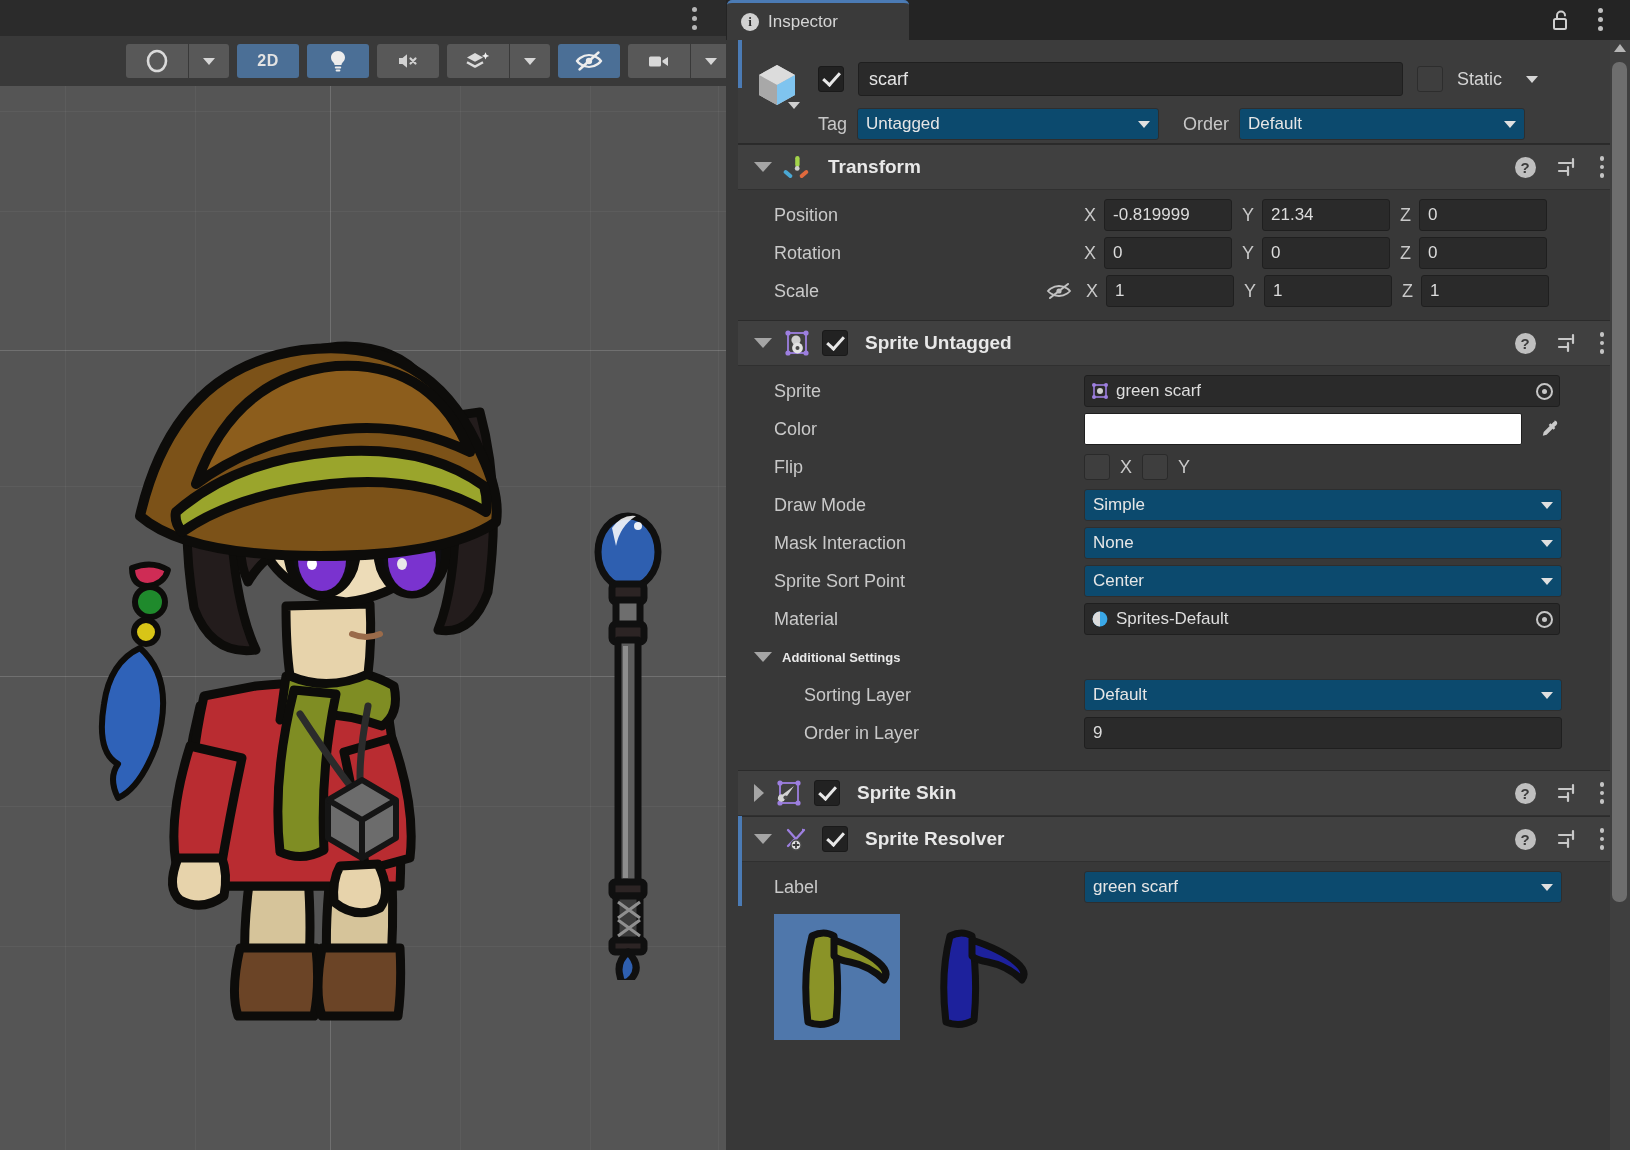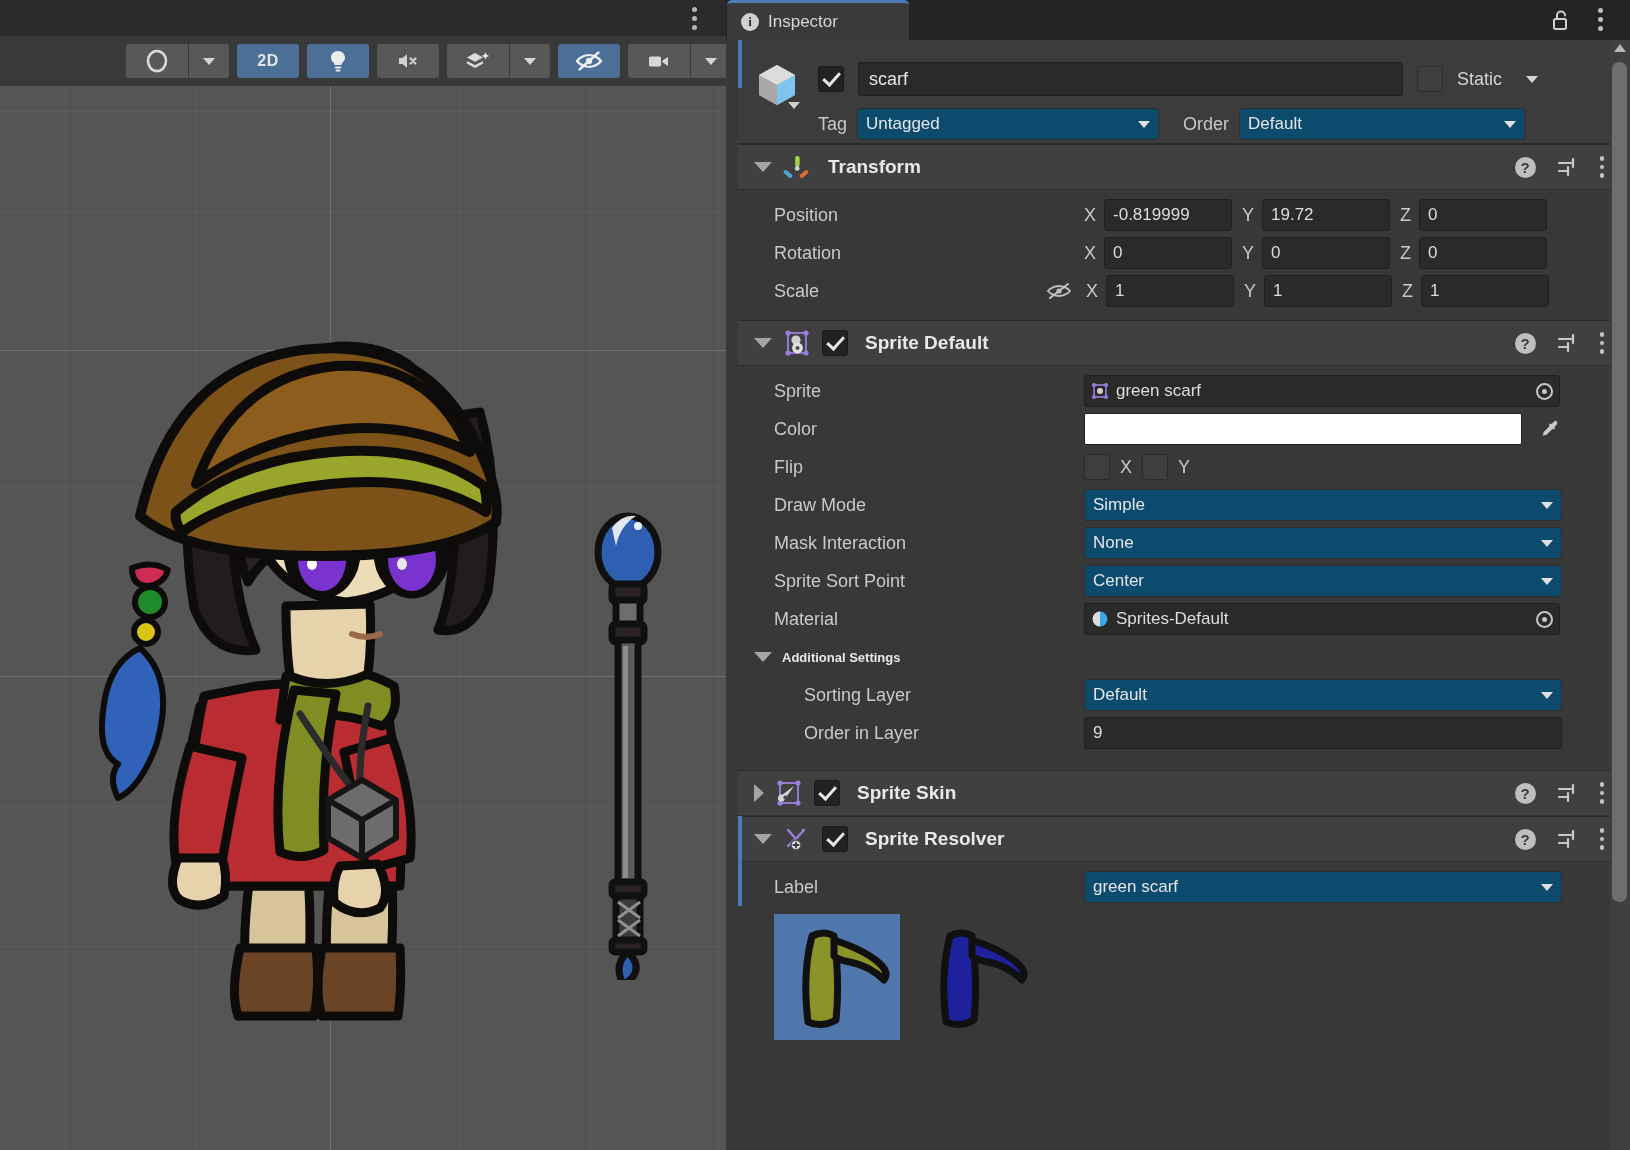--- a/index.html
+++ b/index.html
@@ -542,21 +542,21 @@
             </span>
         </span>
       </div>
       <div class="prop-body" style="padding:6px 0 10px">
 
         <div class="row">
           <span class="lbl">Position</span>
           <span class="axis">X</span>
           <div class="nfield" style="width:128px">-0.819999</div>
           <span class="axis" style="margin-left:10px">Y</span>
-          <div class="nfield" style="width:128px">19.72</div>
+          <div class="nfield" style="width:128px">21.34</div>
           <span class="axis" style="margin-left:10px">Z</span>
           <div class="nfield" style="width:128px">0</div>
         </div>
 
         <div class="row">
           <span class="lbl">Rotation</span>
           <span class="axis">X</span>
           <div class="nfield" style="width:128px">0</div>
           <span class="axis" style="margin-left:10px">Y</span>
           <div class="nfield" style="width:128px">0</div>
@@ -590,21 +590,21 @@
             <circle cx="5" cy="4" r="2.6" fill="#9d7fe0"></circle>
               <circle cx="23" cy="4" r="2.6" fill="#9d7fe0"></circle>
             <circle cx="5" cy="24" r="2.6" fill="#9d7fe0"></circle>
               <circle cx="23" cy="24" r="2.6" fill="#9d7fe0"></circle>
             <circle cx="13" cy="11" r="4.6" fill="#cfcfcf"></circle>
             <circle cx="14.5" cy="19" r="5.4" fill="#e2e2e2"></circle>
               <circle cx="14.5" cy="19" r="2" fill="#4a4a4a"></circle>
           </svg>
         </span>
         <span class="chk on"></span>
-        <span class="comp-title">Sprite Default</span>
+        <span class="comp-title">Sprite Untagged</span>
         <span class="comp-actions">
           <span class="ico-help">?</span>
           <span>
             <svg width="24" height="22" viewBox="0 0 24 22">
               <path d="M3 7h12M3 15h8" stroke="#c8c8c8" stroke-width="2.2" stroke-linecap="round"></path>
               <path d="M17 3v8M12 11v8" stroke="#c8c8c8" stroke-width="2.2" stroke-linecap="round"></path>
             </svg>
           </span>
           <span class="ico-dots">
               <i></i>

